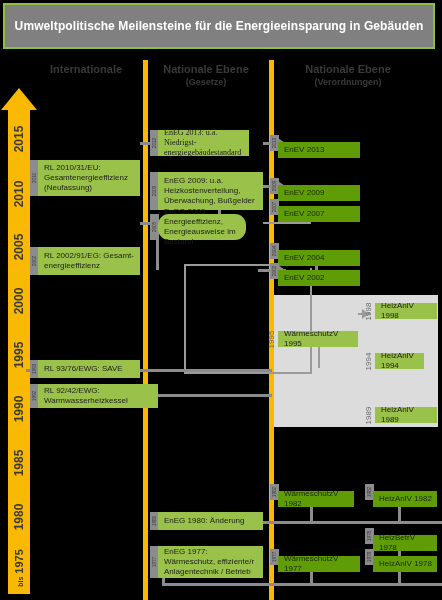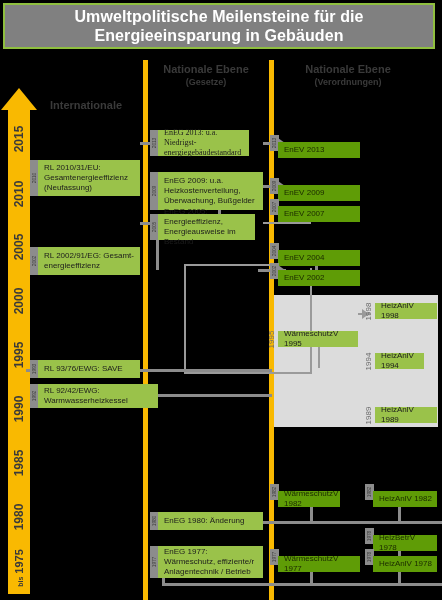--- a/index.html
+++ b/index.html
@@ -3,28 +3,28 @@
 <meta charset="utf-8">
 <style>
   html,body{margin:0;padding:0;background:#000;}
   body{width:442px;height:600px;position:relative;overflow:hidden;
        font-family:"Liberation Sans","DejaVu Sans",sans-serif;}
 
   
   .title-bar{position:absolute;left:3px;top:3px;width:432px;height:46px;
     background:#808080;border:2px solid #8fbf3f;box-sizing:border-box;
     display:flex;align-items:center;justify-content:center;text-align:center;}
-  .title-bar span{color:#ffffff;font-size:16px;font-weight:bold;line-height:19px;
+  .title-bar span{color:#ffffff;font-size:12px;font-weight:bold;line-height:19px;
     letter-spacing:.1px;}
 
   
   .col-head{position:absolute;text-align:center;color:#3a3a3a;}
   .col-head .l1{font-size:11px;font-weight:bold;display:block;line-height:14px;}
   .col-head .l2{font-size:9px;font-weight:bold;display:block;line-height:12px;}
-  #ch1{left:30px;top:62px;width:112px;margin-top:36px;}
+  #ch1{left:30px;top:62px;width:112px;}
   #ch2{left:150px;top:62px;width:112px;}
   #ch3{left:278px;top:62px;width:140px;}
 
   
   .divider{position:absolute;width:5px;background:#f9b901;}
   #div1{left:143px;top:60px;height:540px;}
   #div2{left:269px;top:60px;height:540px;}
 
   
   .axis{position:absolute;left:8px;top:107px;width:22px;height:487px;
@@ -206,21 +206,21 @@
 <div class="tab" style="left:150px;top:172px;height:38px;">
   <span>2009</span>
   </div>
 <div class="box light" style="left:158px;top:172px;width:105px;height:38px;">
   <span class="txt">EnEG 2009: u.a. Heizkostenverteilung, Überwachung, Bußgelder</span>
 </div>
 
 <div class="tab" style="left:150px;top:214px;height:26px;">
   <span>2005</span>
   </div>
-<div class="box light" style="left:158px;top:214px;width:97px;height:26px;">
+<div class="box light" style="left:158px;top:214px;width:88px;height:26px;border-radius:11px;">
   <span class="txt">EnEG 2005: Energieeffizienz, Energieausweise im Bestand</span>
 </div>
 
 <div class="tab" style="left:150px;top:512px;height:18px;">
   <span>1980</span>
   </div>
 <div class="box light" style="left:158px;top:512px;width:105px;height:18px;">
   <span class="txt">EnEG 1980: Änderung</span>
 </div>
 
@@ -282,21 +282,21 @@
 </div>
 
 <div class="side-year" style="left:360px;top:411px;">1989</div>
 <div class="box light" style="left:375px;top:407px;width:62px;height:16px;">
   <span class="txt">HeizAnlV 1989</span>
 </div>
 
 <div class="tab" style="left:270px;top:484px;height:16px;">
   <span>1982</span>
   </div>
-<div class="box dark" style="left:278px;top:484px;width:62px;height:16px;">
+<div class="box dark" style="left:278px;top:484px;width:76px;height:16px;">
   <span class="txt">WärmeschutzV 1982</span>
 </div>
 
 <div class="tab" style="left:365px;top:484px;height:16px;">
   <span>1982</span>
   </div>
 <div class="box dark" style="left:373px;top:484px;width:64px;height:16px;">
   <span class="txt">HeizAnlV 1982</span>
 </div>
 

